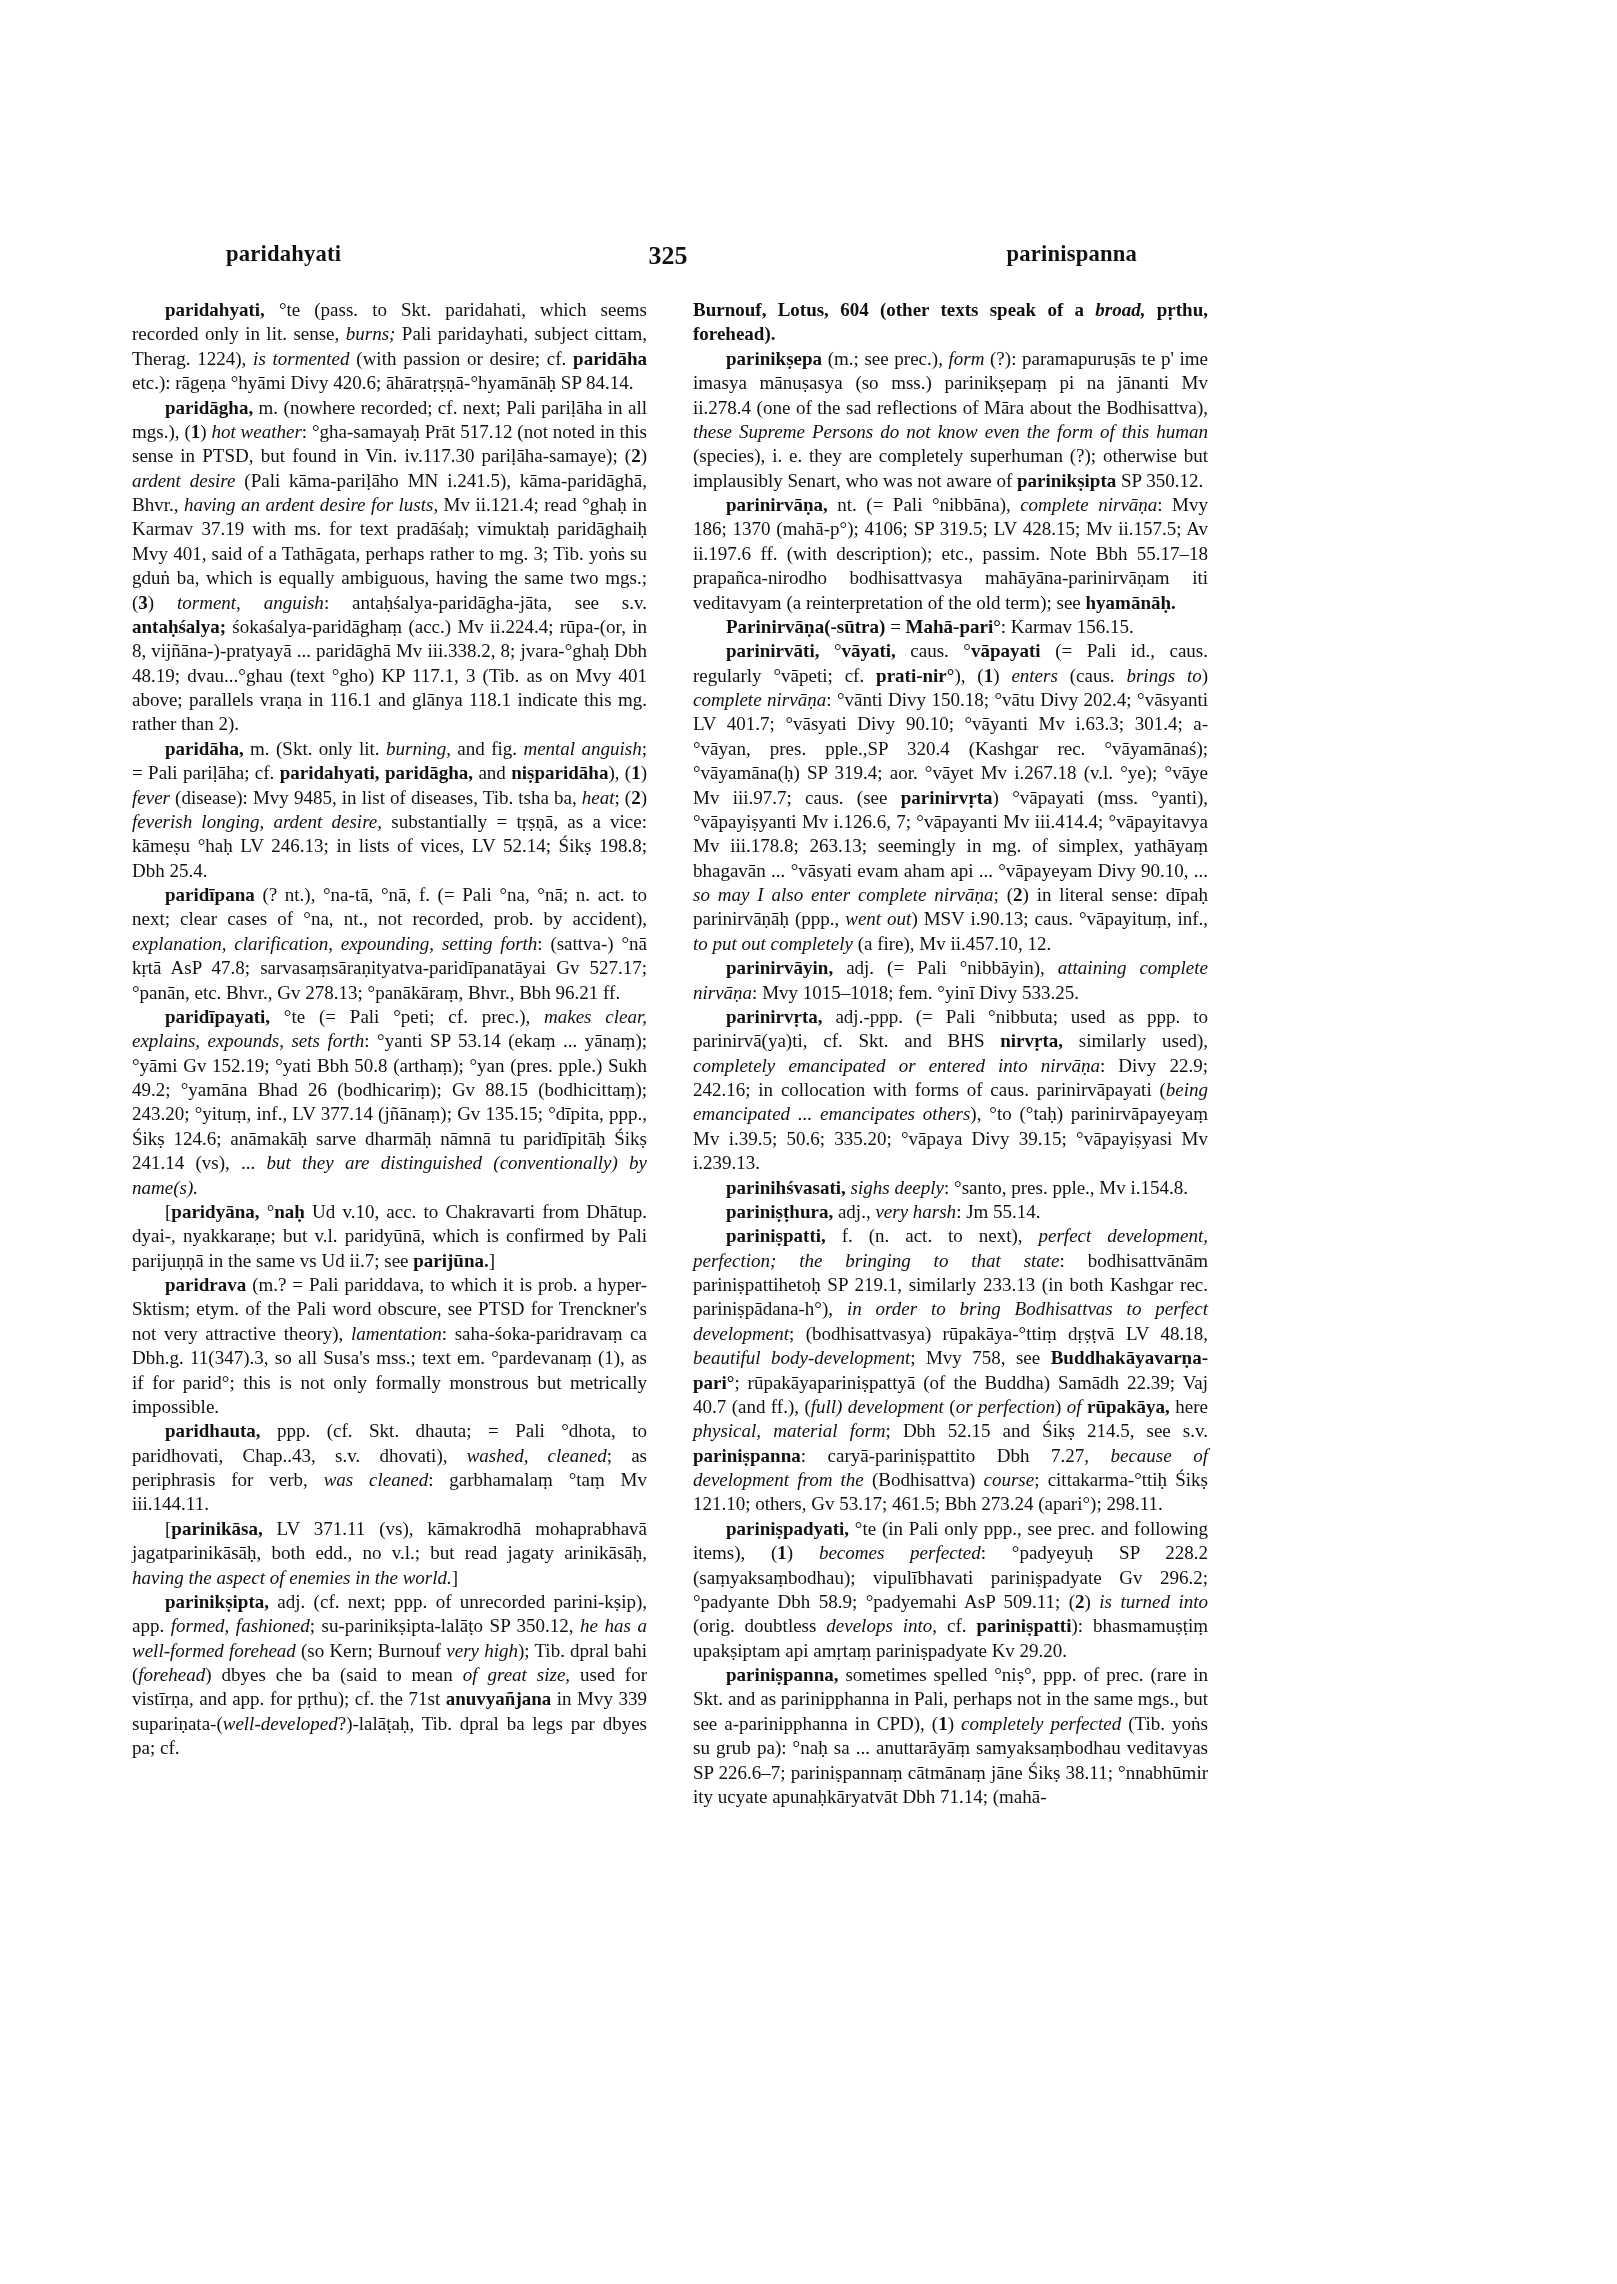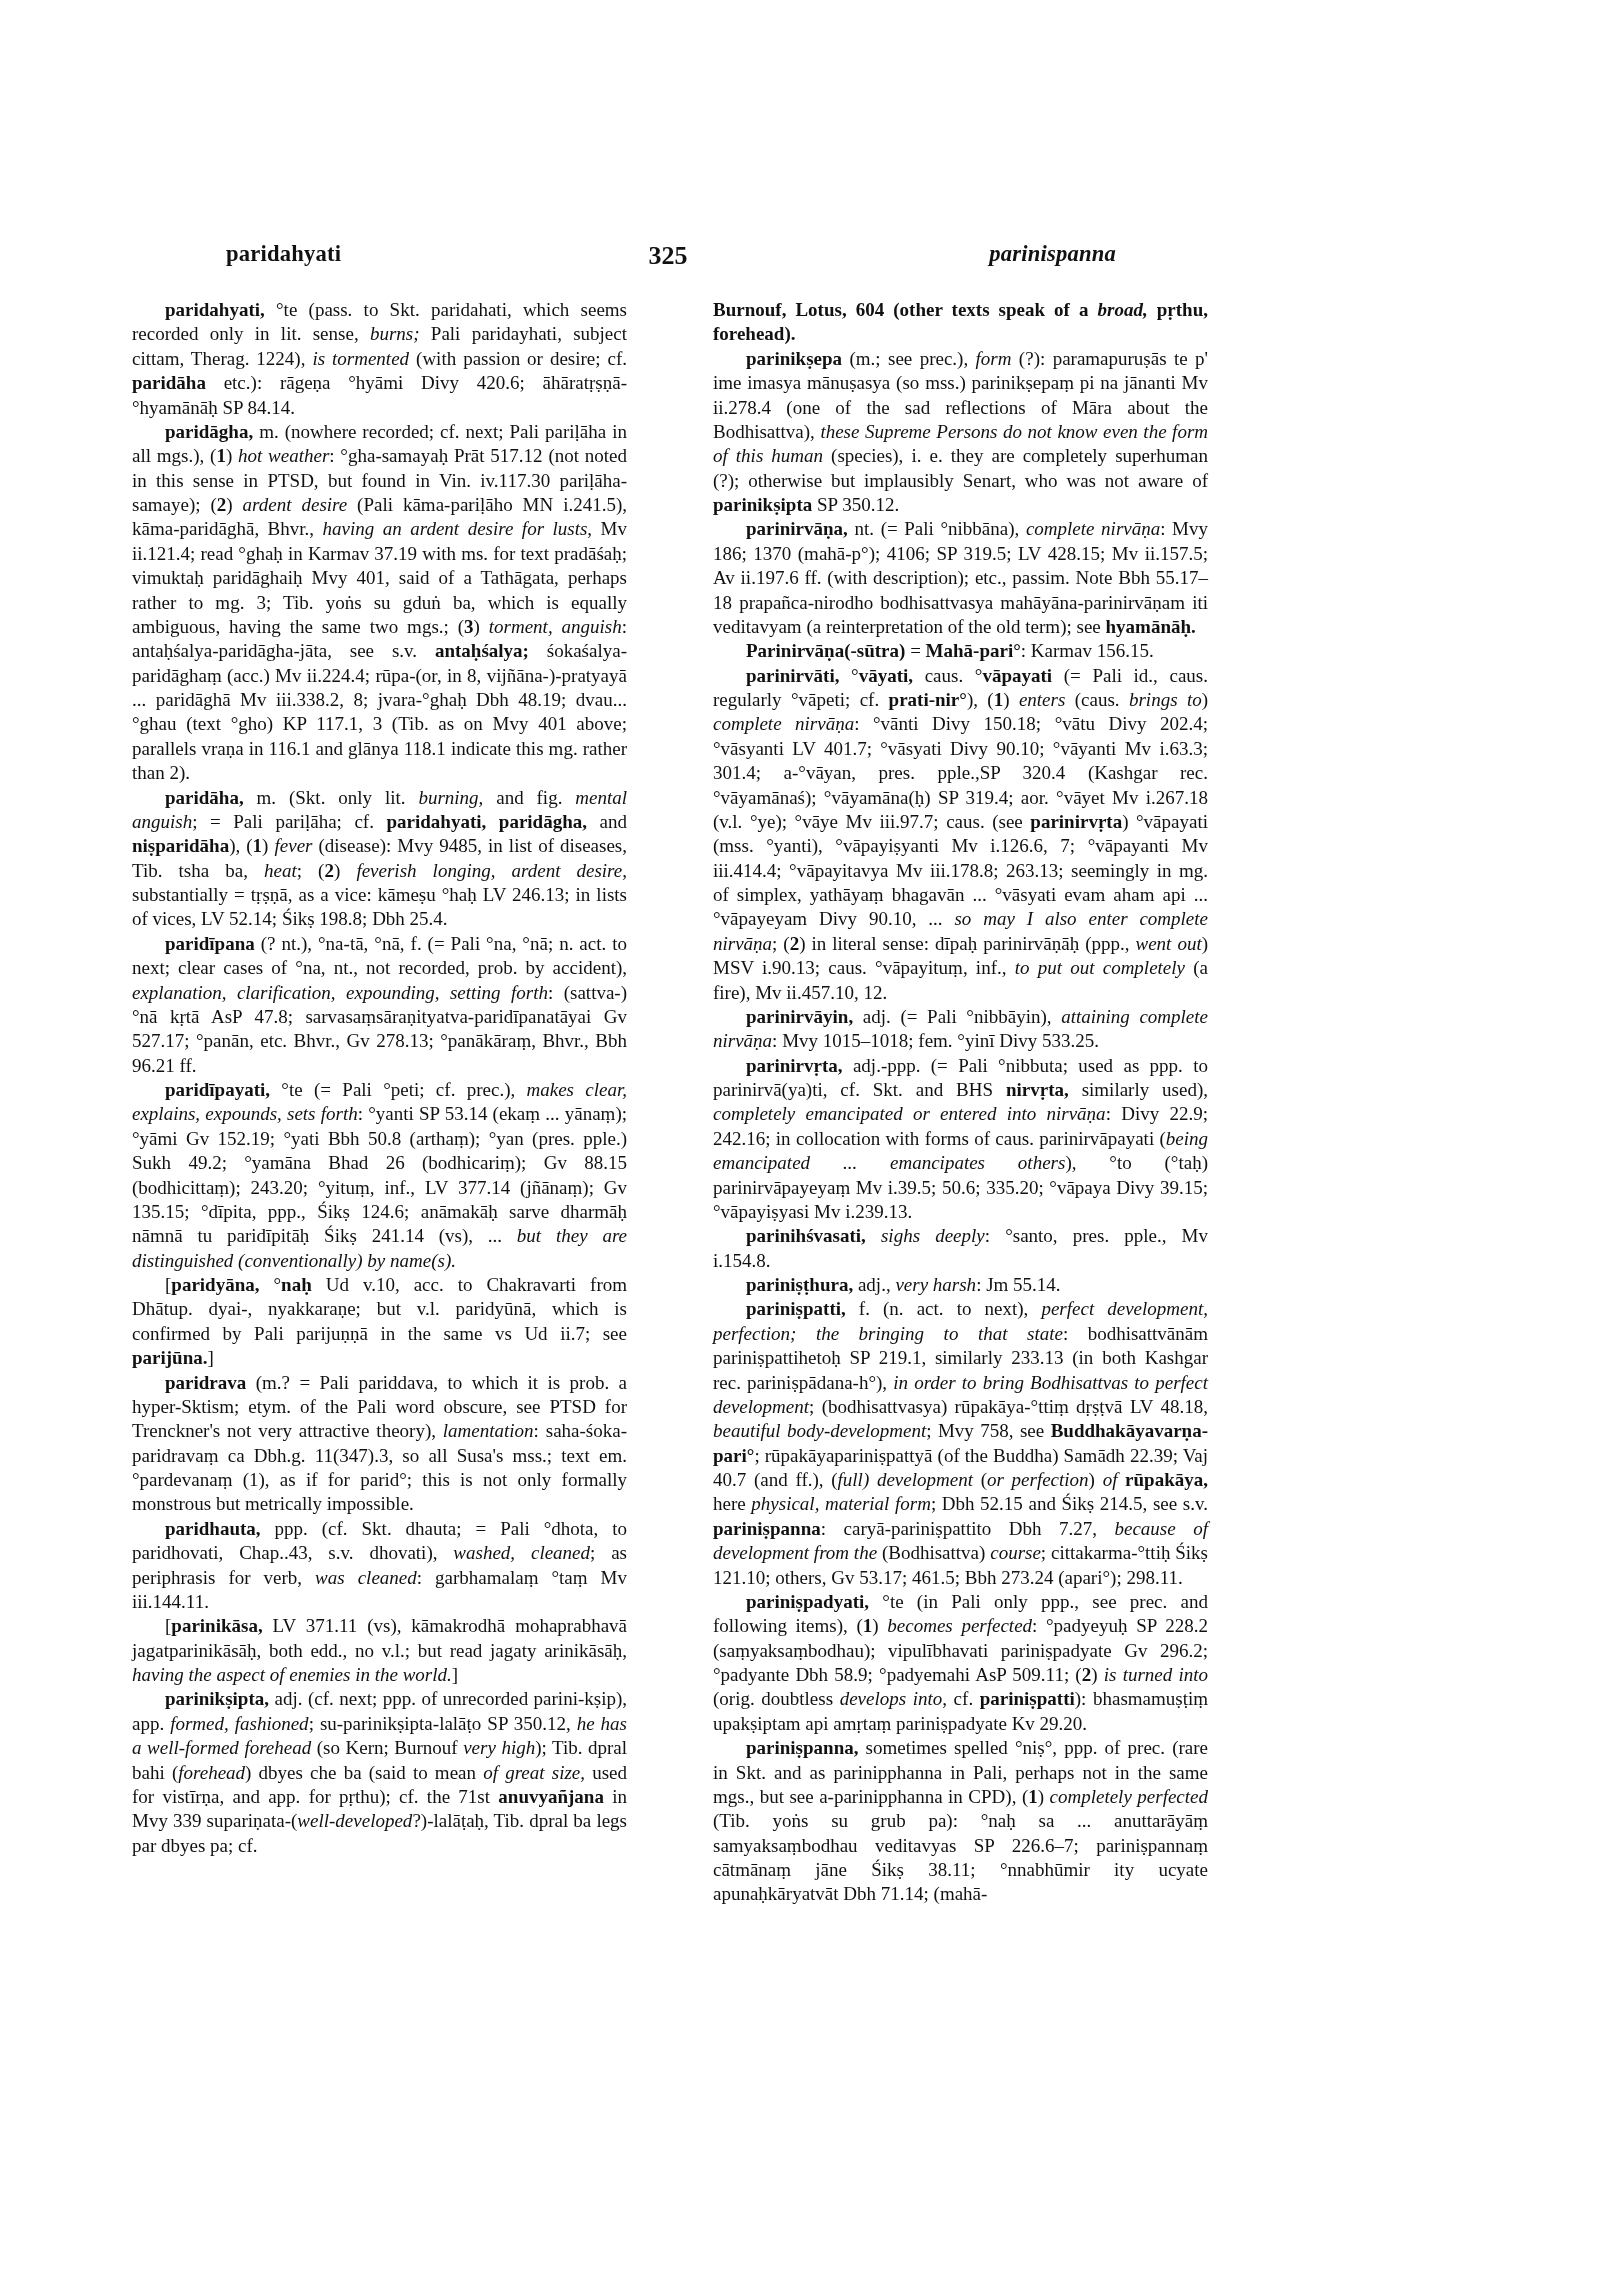--- a/index.html
+++ b/index.html
@@ -29,36 +29,36 @@
     display: flex;
     align-items: baseline;
     justify-content: space-between;
     font-size: 22.6px;
   }
   .header .hl, .header .hr {
     font-weight: bold;
     letter-spacing: 0.2px;
   }
   .header .hl { flex: 0 0 auto; margin-left: 94px; }
-  .header .hr { flex: 0 0 auto; margin-right: 88px; font-style: italic; }
+  .header .hr { flex: 0 0 auto; margin-right: 67px; }
   .header .hc {
     position: absolute;
     left: 50%;
     transform: translateX(-50%);
     font-size: 26px;
     font-weight: bold;
   }
   .columns {
     position: absolute;
     top: 298px;
     left: 132px;
     right: 128px;
     bottom: 90px;
     display: flex;
-    gap: 86px;
+    gap: 46px;
   }
   .col {
     width: 671px;
     font-size: 19px;
     line-height: 1.283;
     text-align: justify;
     text-justify: inter-word;
     hyphens: manual;
   }
   .entry {

